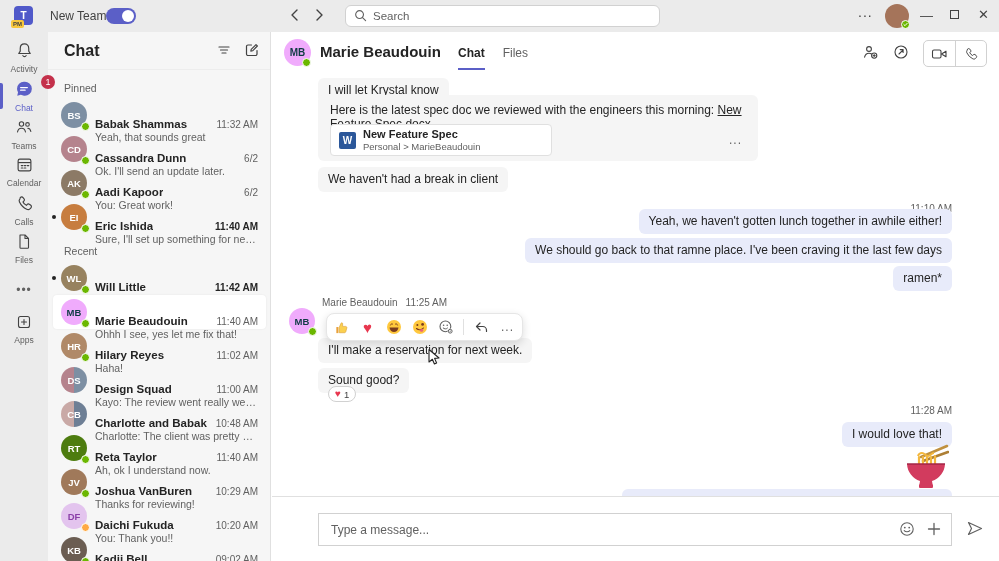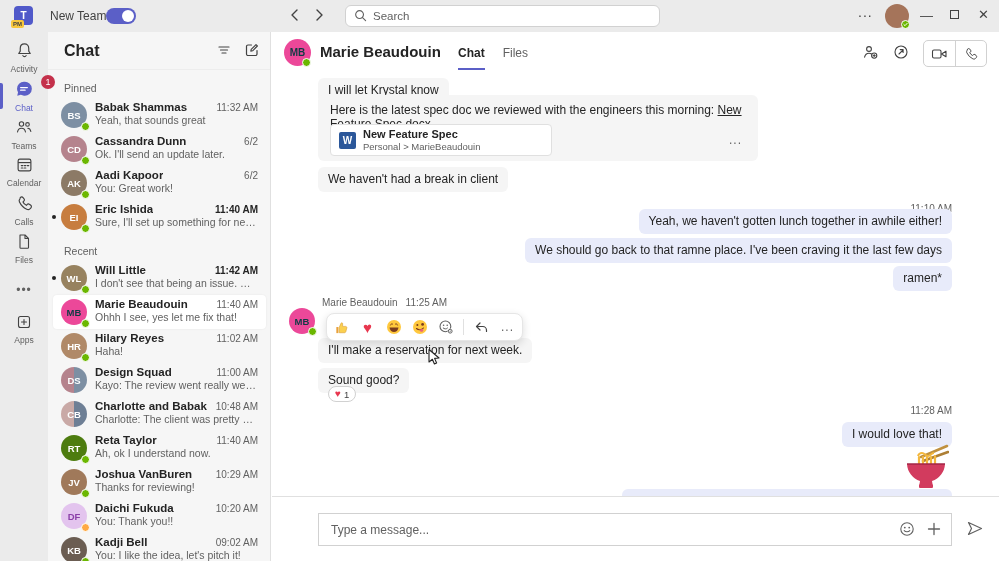--- a/index.html
+++ b/index.html
@@ -38,36 +38,36 @@
   
   .chatlist { position:absolute; left:48px; top:32px; width:223px; height:529px; background:#f6f6f6; border-right:1px solid #e0e0e0; z-index:4; overflow:hidden; }
   .cl-header { position:absolute; left:0; top:0; width:223px; height:38px; border-bottom:1px solid #ededed; }
   .cl-title { position:absolute; left:16px; top:10px; font-size:16px; font-weight:bold; }
   .cl-actions { position:absolute; right:12px; top:11px; display:flex; gap:14px; }
   .cl-section { position:absolute; left:16px; font-size:10.5px; color:#616161; }
   .chat-row { position:absolute; left:5px; width:213px; height:34px; border-radius:4px; cursor:pointer; }
   .chat-row.selected { background:#fff; box-shadow:0 0 2px rgba(0,0,0,.08); }
   .row-dot { position:absolute; left:-1px; top:15px; width:4px; height:4px; background:#242424; border-radius:50%; }
   .row-avatar { position:absolute; left:8px; top:4px; width:26px; height:26px; border-radius:50%; color:#fff; font-size:9.5px; font-weight:bold; display:flex; align-items:center; justify-content:center; }
-  .row-main { position:absolute; left:42px; top:3px; right:8px; }
+  .row-main { position:absolute; left:42px; top:20px; right:8px; }
   .row-line1 { display:flex; justify-content:space-between; align-items:baseline; }
   .row-name { font-size:11.5px; font-weight:600; color:#242424; white-space:nowrap; overflow:hidden; }
   .row-time { font-size:10px; color:#616161; white-space:nowrap; margin-left:0; }
   .row-preview { font-size:10.5px; color:#616161; white-space:nowrap; overflow:hidden; text-overflow:ellipsis; margin-top:1px; }
   .chat-row.unread .row-name, .chat-row.unread .row-time { font-weight:bold; color:#242424; }
 
   .presence { display:inline-block; width:9px; height:9px; border-radius:50%; border:1.5px solid #fff; }
   .presence.available { background:#6bb700; }
   .presence.away { background:#ffaa44; }
   .presence svg { display:block; margin:0.5px auto 0; }
 
   
   .av-babak{background:#7d8fa3}.av-cassandra{background:#b5838d}.av-aadi{background:#8c7a66}
   .av-eric{background:#c77d3f}.av-will{background:#97825f}
-  .av-marie{background:#ec4899;color:#0f3b43}.av-hilary{background:#b08968}
+  .av-marie{background:#f0abfc;color:#0f3b43}.av-hilary{background:#b08968}
   .av-design{background:linear-gradient(90deg,#b5838d 50%,#7d8fa3 50%)}
   .av-charlotte{background:linear-gradient(90deg,#c9a9a6 50%,#6e7f95 50%)}
   .av-reta{background:#4d7c0f}.av-joshua{background:#a0795a}
   .av-daichi{background:#e3c4ee;color:#8b3fa8}.av-kadji{background:#6b5d52}
 
   
   .main { position:absolute; left:272px; top:32px; width:727px; height:529px; background:#fff; }
   .conv-header { position:absolute; left:0; top:0; width:727px; height:40px; }
   .ch-avatar { position:absolute; left:12px; top:7px; width:27px; height:27px; border-radius:50%; font-size:10px; font-weight:bold; display:flex; align-items:center; justify-content:center; }
   .ch-name { position:absolute; left:48px; top:11px; font-size:15px; font-weight:bold; }

